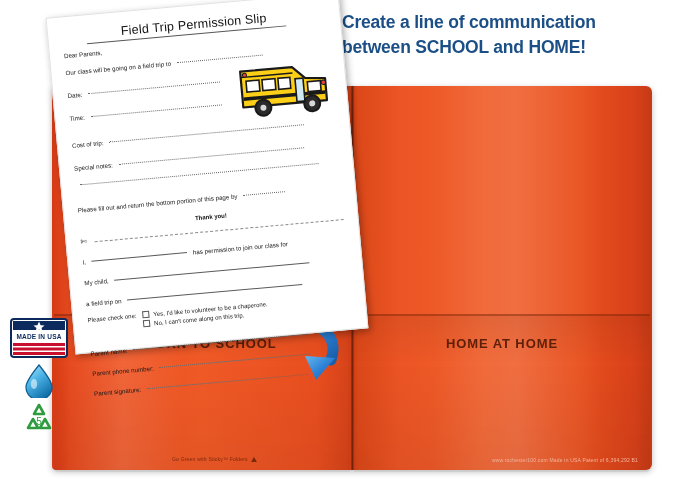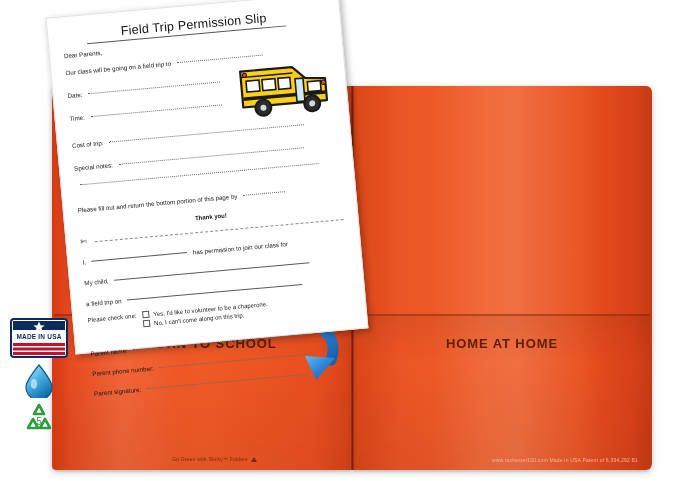--- a/index.html
+++ b/index.html
@@ -289,20 +289,24 @@
     margin: 4px auto 0 auto;
     width: 32px;
     height: 32px;
   }
 </style>
 </head>
 <body>
 
 <div id="stage">
 
+  <div class="headline">
+    <span class="l1">Create a line of communication</span>
+    <span class="l2">between SCHOOL and HOME!</span>
+  </div>
 
   <div class="folder">
     <div class="folder-body"></div>
     <div class="sheen-a"></div>
     <div class="sheen-b"></div>
     <div class="fold"></div>
 
     <div class="pocket left">
       <div class="pocket-label">RETURN TO SCHOOL</div>
     </div>

